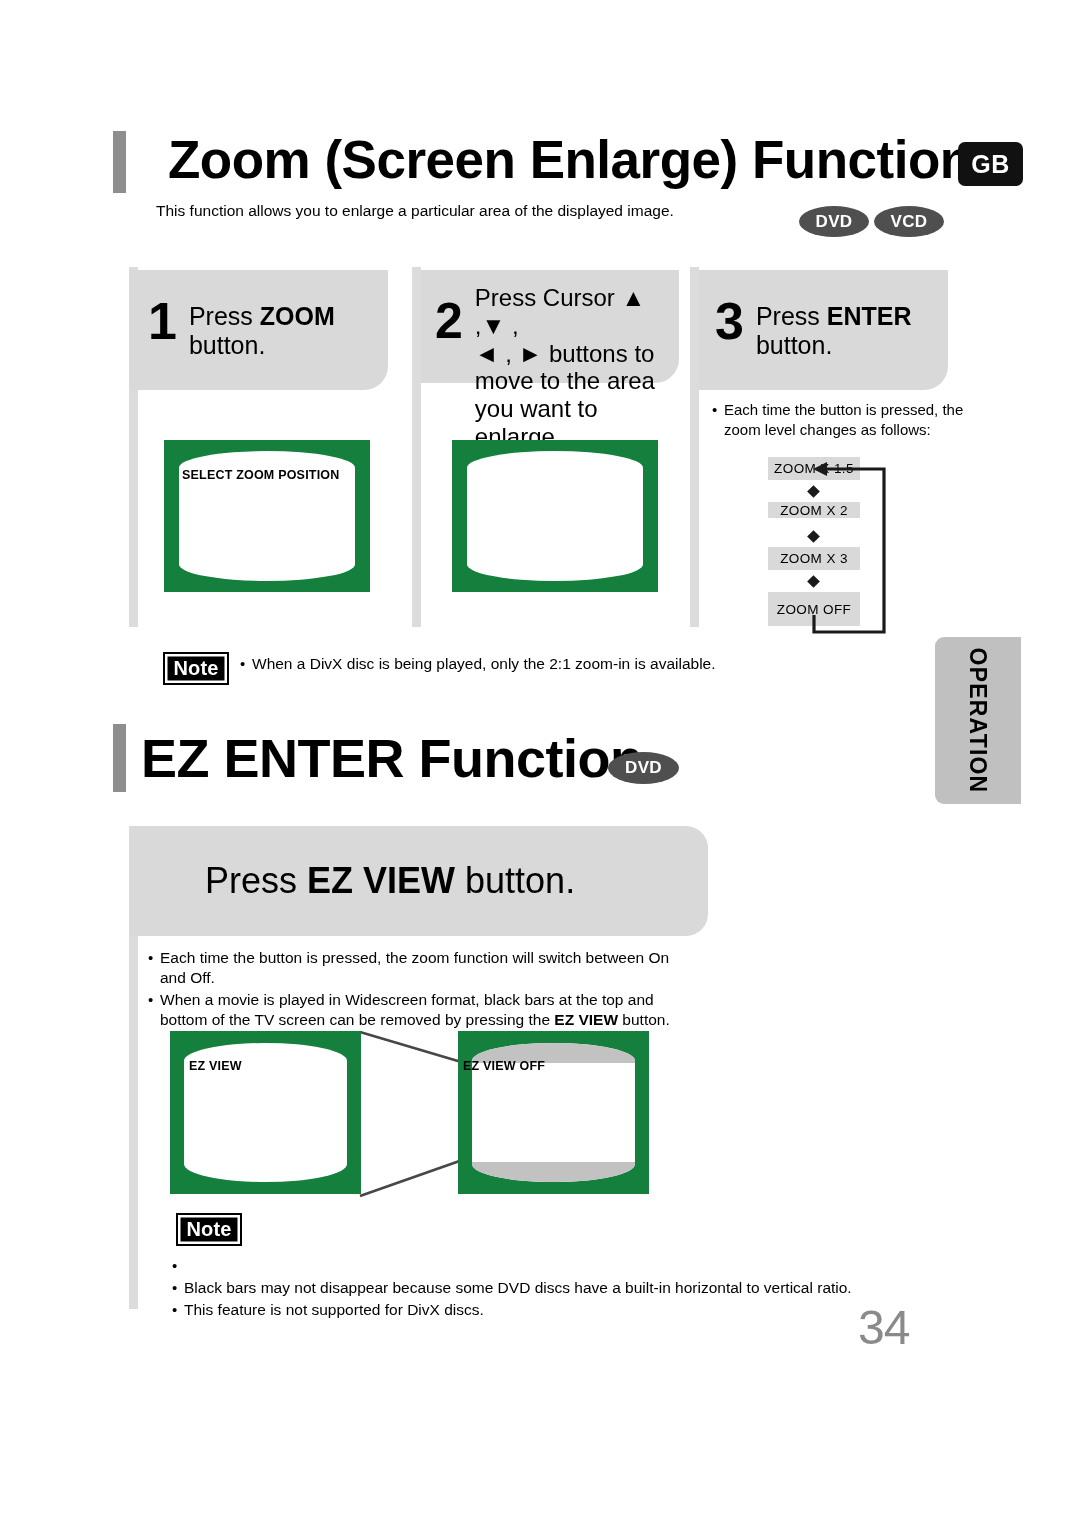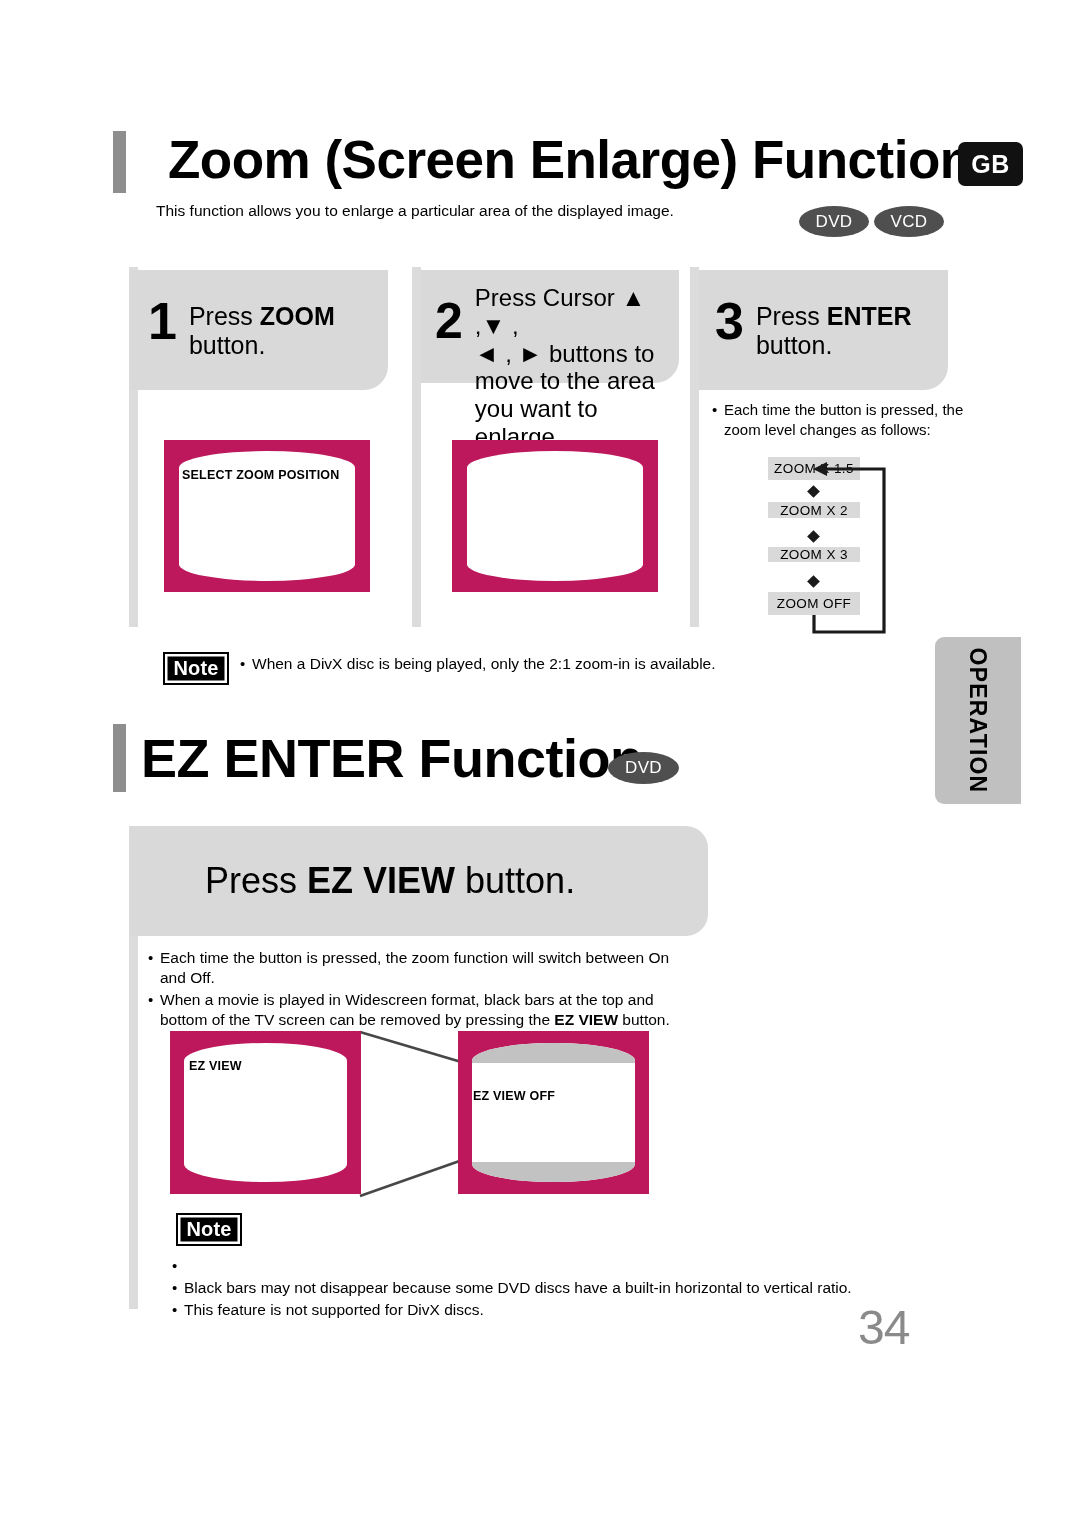--- a/index.html
+++ b/index.html
@@ -47,21 +47,21 @@
     letter-spacing: 0.5px;
   }
 
   
   .disc-badge {
     position: absolute;
     background: #4f4f4f;
     color: #ffffff;
     border-radius: 50%;
     font-size: 17px;
-    font-weight: normal;
+    font-weight: bold;
     display: flex;
     align-items: center;
     justify-content: center;
     letter-spacing: 0.3px;
   }
 
   .intro-text {
     position: absolute;
     font-size: 15.5px;
     line-height: 1.25;
@@ -93,21 +93,21 @@
   .step-text {
     font-size: 25px;
     line-height: 1.14;
     padding-top: 4px;
   }
   .step-text b { font-weight: bold; }
 
   
   .tv {
     position: absolute;
-    background: #be185d;
+    background: #15803d;
     box-sizing: border-box;
     padding-left: 40px;
   }
   .tv-screen {
     position: absolute;
     left: 7.2%;
     top: 7.5%;
     right: 7.2%;
     bottom: 7.5%;
     background: #ffffff;
@@ -272,23 +272,23 @@
   <div class="bullet-row">
     <div class="bullet-dot">•</div>
     <div class="bullet-txt">Each time the button is pressed, the zoom level changes as follows:</div>
   </div>
 </div>
 
 <div class="flow-chip" style="left:768px; top:457px; width:92px; height:23px;">ZOOM X 1.5</div>
 <div class="flow-diamond" style="left:809px; top:487px;"></div>
 <div class="flow-chip" style="left:768px; top:502px; width:92px; height:16px;">ZOOM X 2</div>
 <div class="flow-diamond" style="left:809px; top:532px;"></div>
-<div class="flow-chip" style="left:768px; top:547px; width:92px; height:15px;">ZOOM X 3</div>
+<div class="flow-chip" style="left:768px; top:547px; width:92px; height:23px;">ZOOM X 3</div>
 <div class="flow-diamond" style="left:809px; top:577px;"></div>
-<div class="flow-chip" style="left:768px; top:592px; width:92px; height:23px;">ZOOM  OFF</div>
+<div class="flow-chip" style="left:768px; top:592px; width:92px; height:34px;">ZOOM  OFF</div>
 
 <svg class="abs" style="left:750px; top:450px; width:160px; height:190px;" viewBox="0 0 160 190">
   <path d="M64 165 L64 182 L134 182 L134 19 L74 19" fill="none" stroke="#1a1a1a" stroke-width="3.2"></path>
   <path d="M63 19 L77 12 L77 26 Z" fill="#1a1a1a"></path>
 </svg>
 
 <div class="note-badge" style="left:163px; top:652px; width:66px; height:33px;">Note</div>
 
 <div class="bullet-list" style="left:240px; top:654px; width:500px; font-size:15.5px;">
   <div class="bullet-row">
@@ -331,21 +331,21 @@
 <div class="tv" style="left:170px; top:1031px; width:191px; height:163px;">
   <div class="tv-screen"></div>
   <div class="tv-osd" style="left:19px; top:28px;">EZ VIEW</div>
 </div>
 
 <div class="tv" style="left:458px; top:1031px; width:191px; height:163px;">
   <div class="tv-screen">
     <div class="letterbox" style="top:0; height:20px;"></div>
     <div class="letterbox" style="bottom:0; height:20px;"></div>
   </div>
-  <div class="tv-osd" style="left:15px; top:28px;margin-top:30px;">EZ VIEW OFF</div>
+  <div class="tv-osd" style="left:5px; top:28px;">EZ VIEW OFF</div>
 </div>
 
 <div class="note-badge" style="left:176px; top:1213px; width:66px; height:33px;">Note</div>
 
 <div class="bullet-list" style="left:172px; top:1256px; width:720px; font-size:15.5px;">
   <div class="bullet-row">
     <div class="bullet-dot">•</div>
   </div>
   <div class="bullet-row">
     <div class="bullet-dot">•</div>

